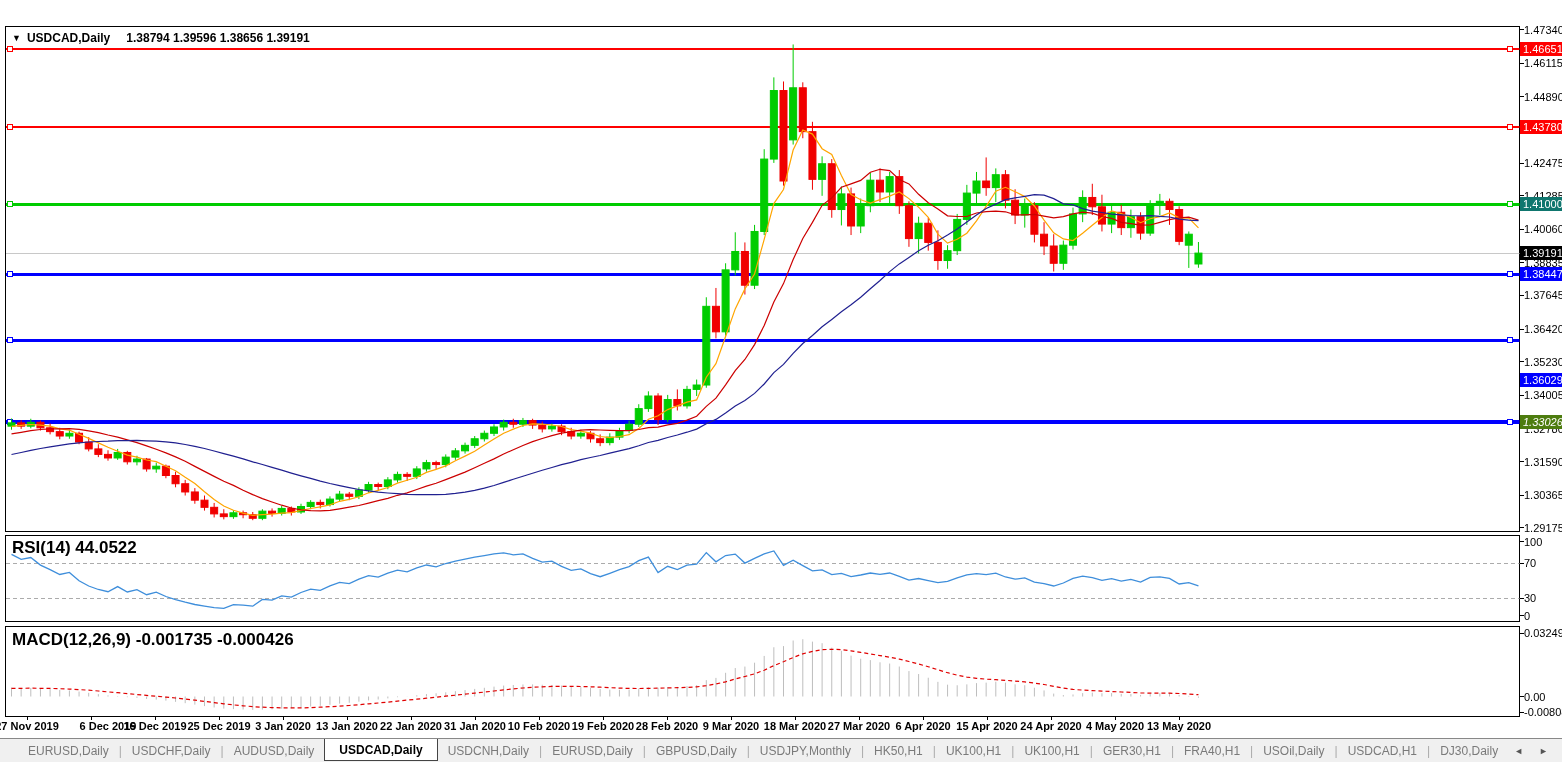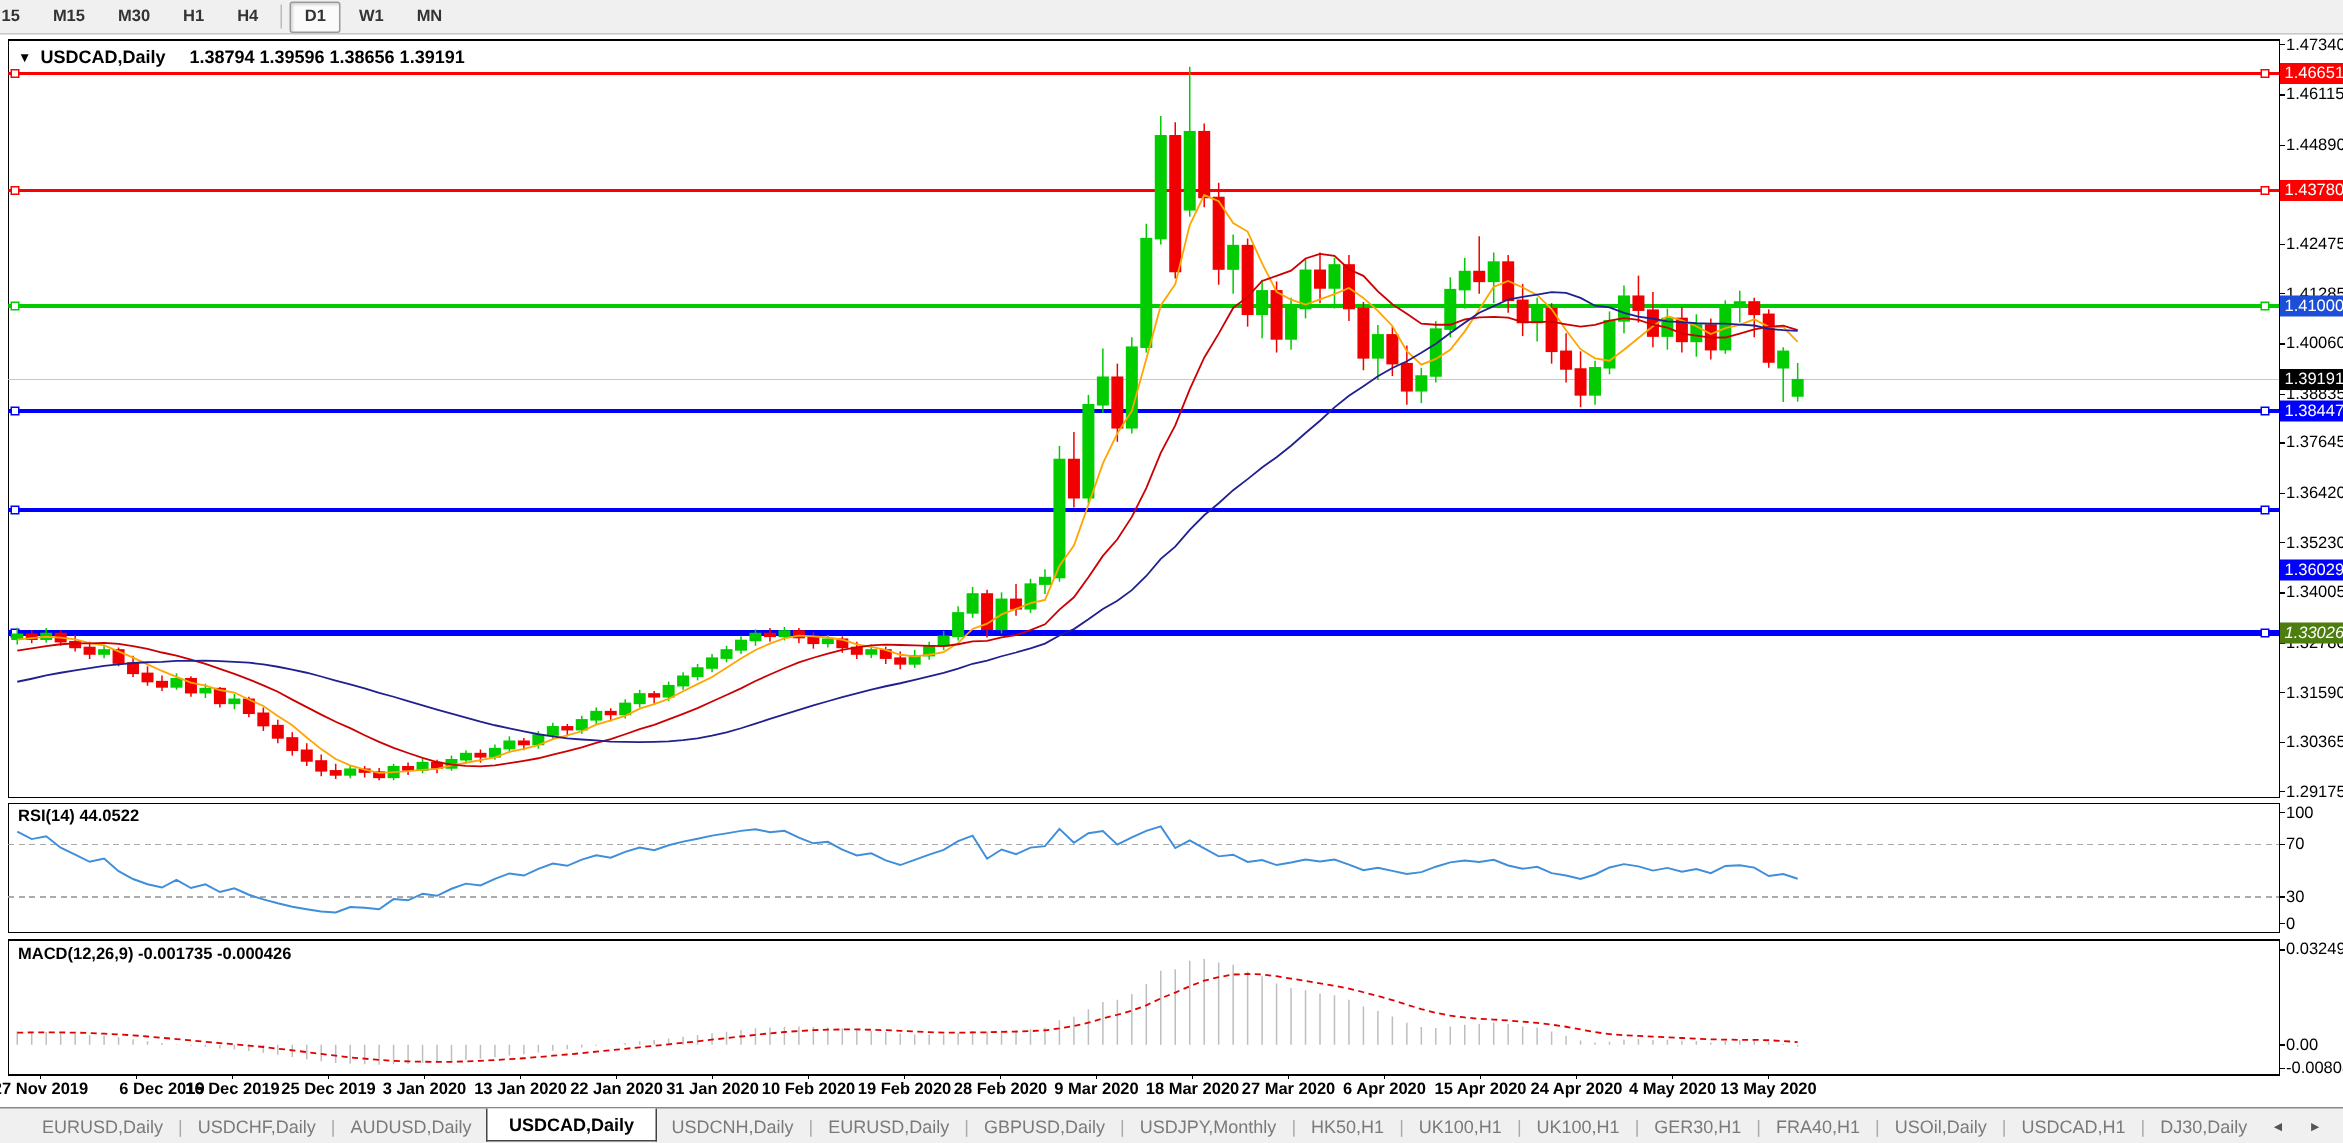--- a/index.html
+++ b/index.html
@@ -21,21 +21,21 @@
 
   
   #chart-region { position:absolute; left:0; top:24px; width:1562px; height:714px; }
   #chart-svg { position:absolute; left:0; top:0; }
 
   #chart-title { position:absolute; left:12px; top:7px; font-size:12px;
     font-weight:700; color:#000; letter-spacing:0; }
   #chart-title .arrow { font-size:9px; margin-right:6px; position:relative; top:-1px; }
   #chart-title .ohlc { margin-left:16px; }
 
-  .panel-label { position:absolute; left:12px; font-size:11px; font-weight:700;
+  .panel-label { position:absolute; left:12px; font-size:17px; font-weight:700;
     color:#000; }
 
   .pl { position:absolute; left:1524px; font-size:11px; color:#000;
     white-space:nowrap; line-height:14px; }
   .badge { position:absolute; left:1520px; width:42px; height:14px;
     font-size:11px; line-height:14px; color:#fff; padding-left:3px;
     white-space:nowrap; }
 
   .date-label { position:absolute; top:0; font-size:11px; font-weight:700;
     color:#000; white-space:nowrap; transform:translateX(-50%); }
@@ -52,31 +52,20 @@
     border-bottom:1px solid #444; margin-top:-2px; padding:4px 14px 3px 14px; }
   .tab-sep { color:#aaa; font-size:12px; }
   #tab-arrows { margin-left:auto; margin-right:14px; display:flex; gap:16px; }
   .tab-arrow { font-size:9px; color:#555; cursor:default; }
 </style>
 </head>
 <body>
 
 <div id="app">
 
-  <div id="toolbar">
-      <div class="tf-btn first">15</div>
-      <div class="tf-btn">M15</div>
-      <div class="tf-btn">M30</div>
-      <div class="tf-btn">H1</div>
-      <div class="tf-btn">H4</div>
-      <div class="tf-sep"></div>
-      <div class="tf-btn active">D1</div>
-      <div class="tf-btn">W1</div>
-      <div class="tf-btn">MN</div>
-    </div>
 
   <div id="chart-region">
     <svg id="chart-svg" width="1562" height="714">
         <defs>
           <clipPath id="mainClip">
             <rect x="5.5" y="2.5" width="1514" height="505"></rect>
           </clipPath>
           <clipPath id="rsiClip">
             <rect x="5.5" y="511.5" width="1514" height="86"></rect>
           </clipPath>
@@ -559,21 +548,21 @@
         <div class="pl" style="top: 496.741px;">1.29175</div>
         <div class="pl" style="top: 510.5px;">100</div>
         <div class="pl" style="top: 532px;">70</div>
         <div class="pl" style="top: 567px;">30</div>
         <div class="pl" style="top: 584.5px;">0</div>
         <div class="pl" style="top: 602.236px;">0.032493</div>
         <div class="pl" style="top: 665.5px;">0.00</div>
         <div class="pl" style="top: 681.243px;">-0.008086</div>
         <div class="badge" style="background: rgb(255, 0, 0); top: 17.5496px;">1.46651</div>
         <div class="badge" style="background: rgb(255, 0, 0); top: 96.2724px;">1.43780</div>
-        <div class="badge" style="background: #1d4ed8; top: 172.5px;">1.41000</div>
+        <div class="badge" style="background: #0f766e; top: 172.5px;">1.41000</div>
         <div class="badge" style="background: rgb(0, 0, 0); top: 222.103px;">1.39191</div>
         <div class="badge" style="background: rgb(0, 0, 255); top: 242.503px;">1.38447</div>
         <div class="badge" style="background: rgb(0, 0, 255); top: 308.805px; margin-top: 40px;">1.36029</div>
         <div class="badge" style="background: #4d7c0f; top: 391.147px; font-style: italic;">1.33026</div>
       </div>
     <div id="date-axis">
         <div class="date-label" style="left: 27px;">27 Nov 2019</div>
         <div class="date-label" style="left: 91px; padding-left: 34px;">6 Dec 2019</div>
         <div class="date-label" style="left: 155px;">16 Dec 2019</div>
         <div class="date-label" style="left: 219px;">25 Dec 2019</div>

